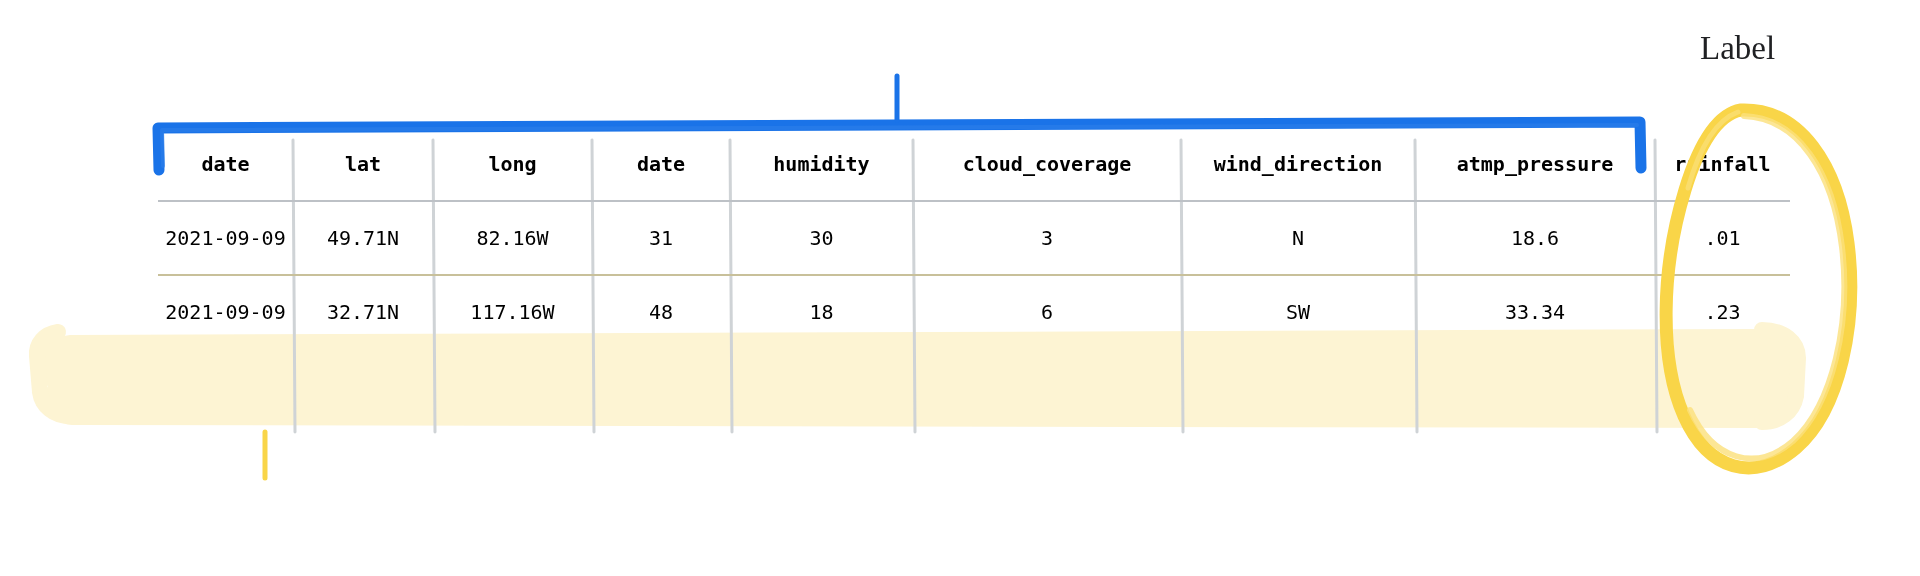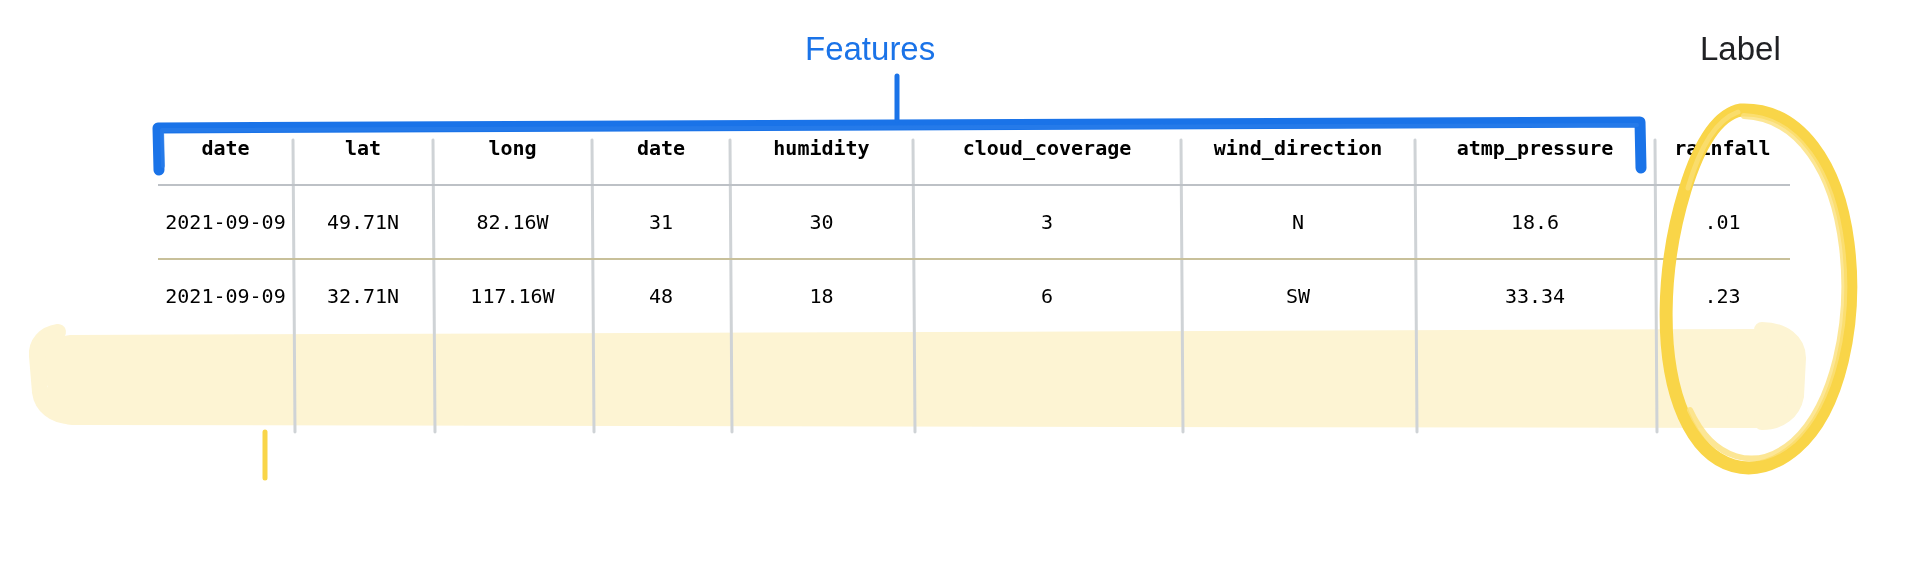--- a/index.html
+++ b/index.html
@@ -52,33 +52,34 @@
     left: 805px;
     top: 30px;
     font-size: 33px;
     color: #1a73e8;
   }
   #label-label {
     left: 1700px;
     top: 30px;
     font-size: 33px;
     color: #202124;
+    font-family: Liberation Serif, serif;
   }
   #example-label {
     left: 155px;
     top: 382px;
     font-size: 33px;
     color: #202124;
   }
 
   
   #data-table {
     position: absolute;
     left: 158px;
-    top: 112px;
+    top: 128px;
     width: 1612px;
     z-index: 3;
     border-collapse: collapse;
     table-layout: fixed;
     font-family: "DejaVu Sans Mono", "Liberation Mono", monospace;
   }
   #data-table th,
   #data-table td {
     text-align: center;
     vertical-align: middle;
@@ -220,19 +221,18 @@
       <path d="M 1744 116
                C 1798 118, 1833 172, 1842 247
                C 1851 323, 1833 404, 1793 441
                C 1756 473, 1713 460, 1690 410" fill="none" stroke="#fbe07a" stroke-width="6" stroke-linecap="round" opacity="0.8"></path>
       <path d="M 1738 112 C 1716 120, 1700 146, 1688 188" fill="none" stroke="#fbe07a" stroke-width="5" stroke-linecap="round" opacity="0.7"></path>
     </g>
 
     <line x1="265" y1="432" x2="265" y2="478" stroke="#f9d548" stroke-width="5" stroke-linecap="round"></line>
   </svg>
 
-  <div class="anno-label" id="features-label">Features</div>
 
   <div class="anno-label" id="label-label">Label</div>
 
   <div class="anno-label" id="example-label">Example</div>
 
 </div>
 
 </body></html>

